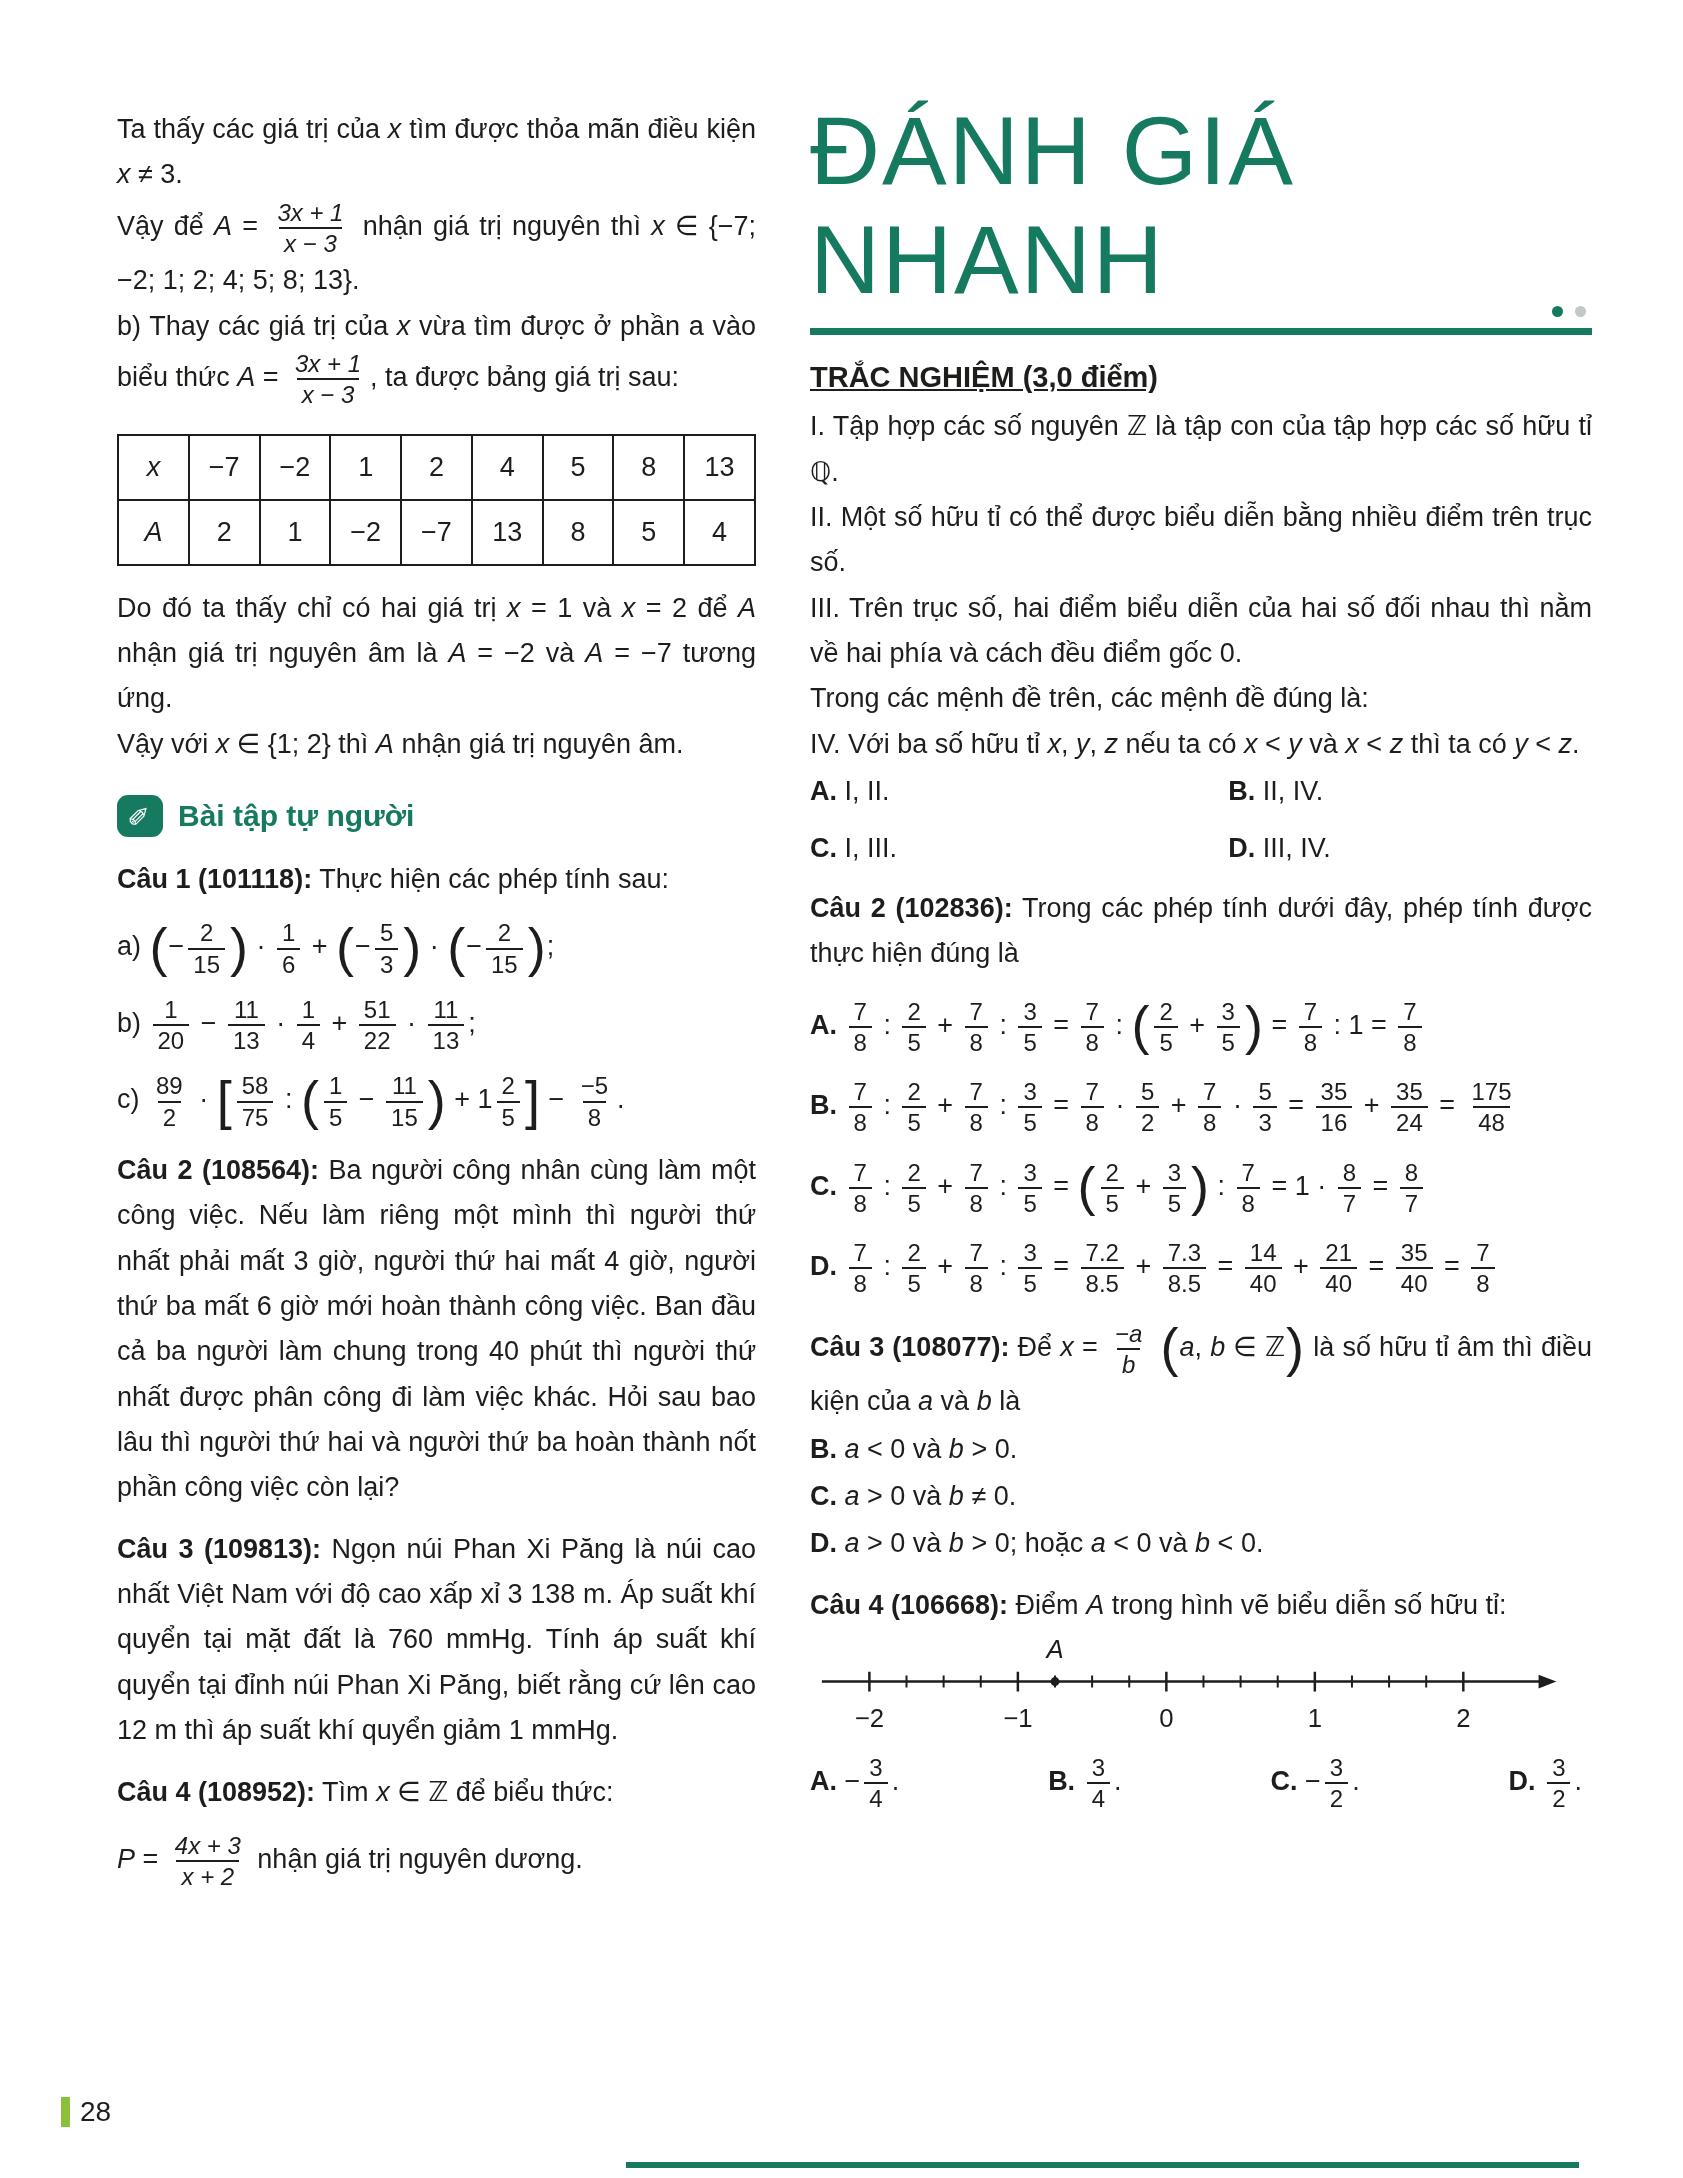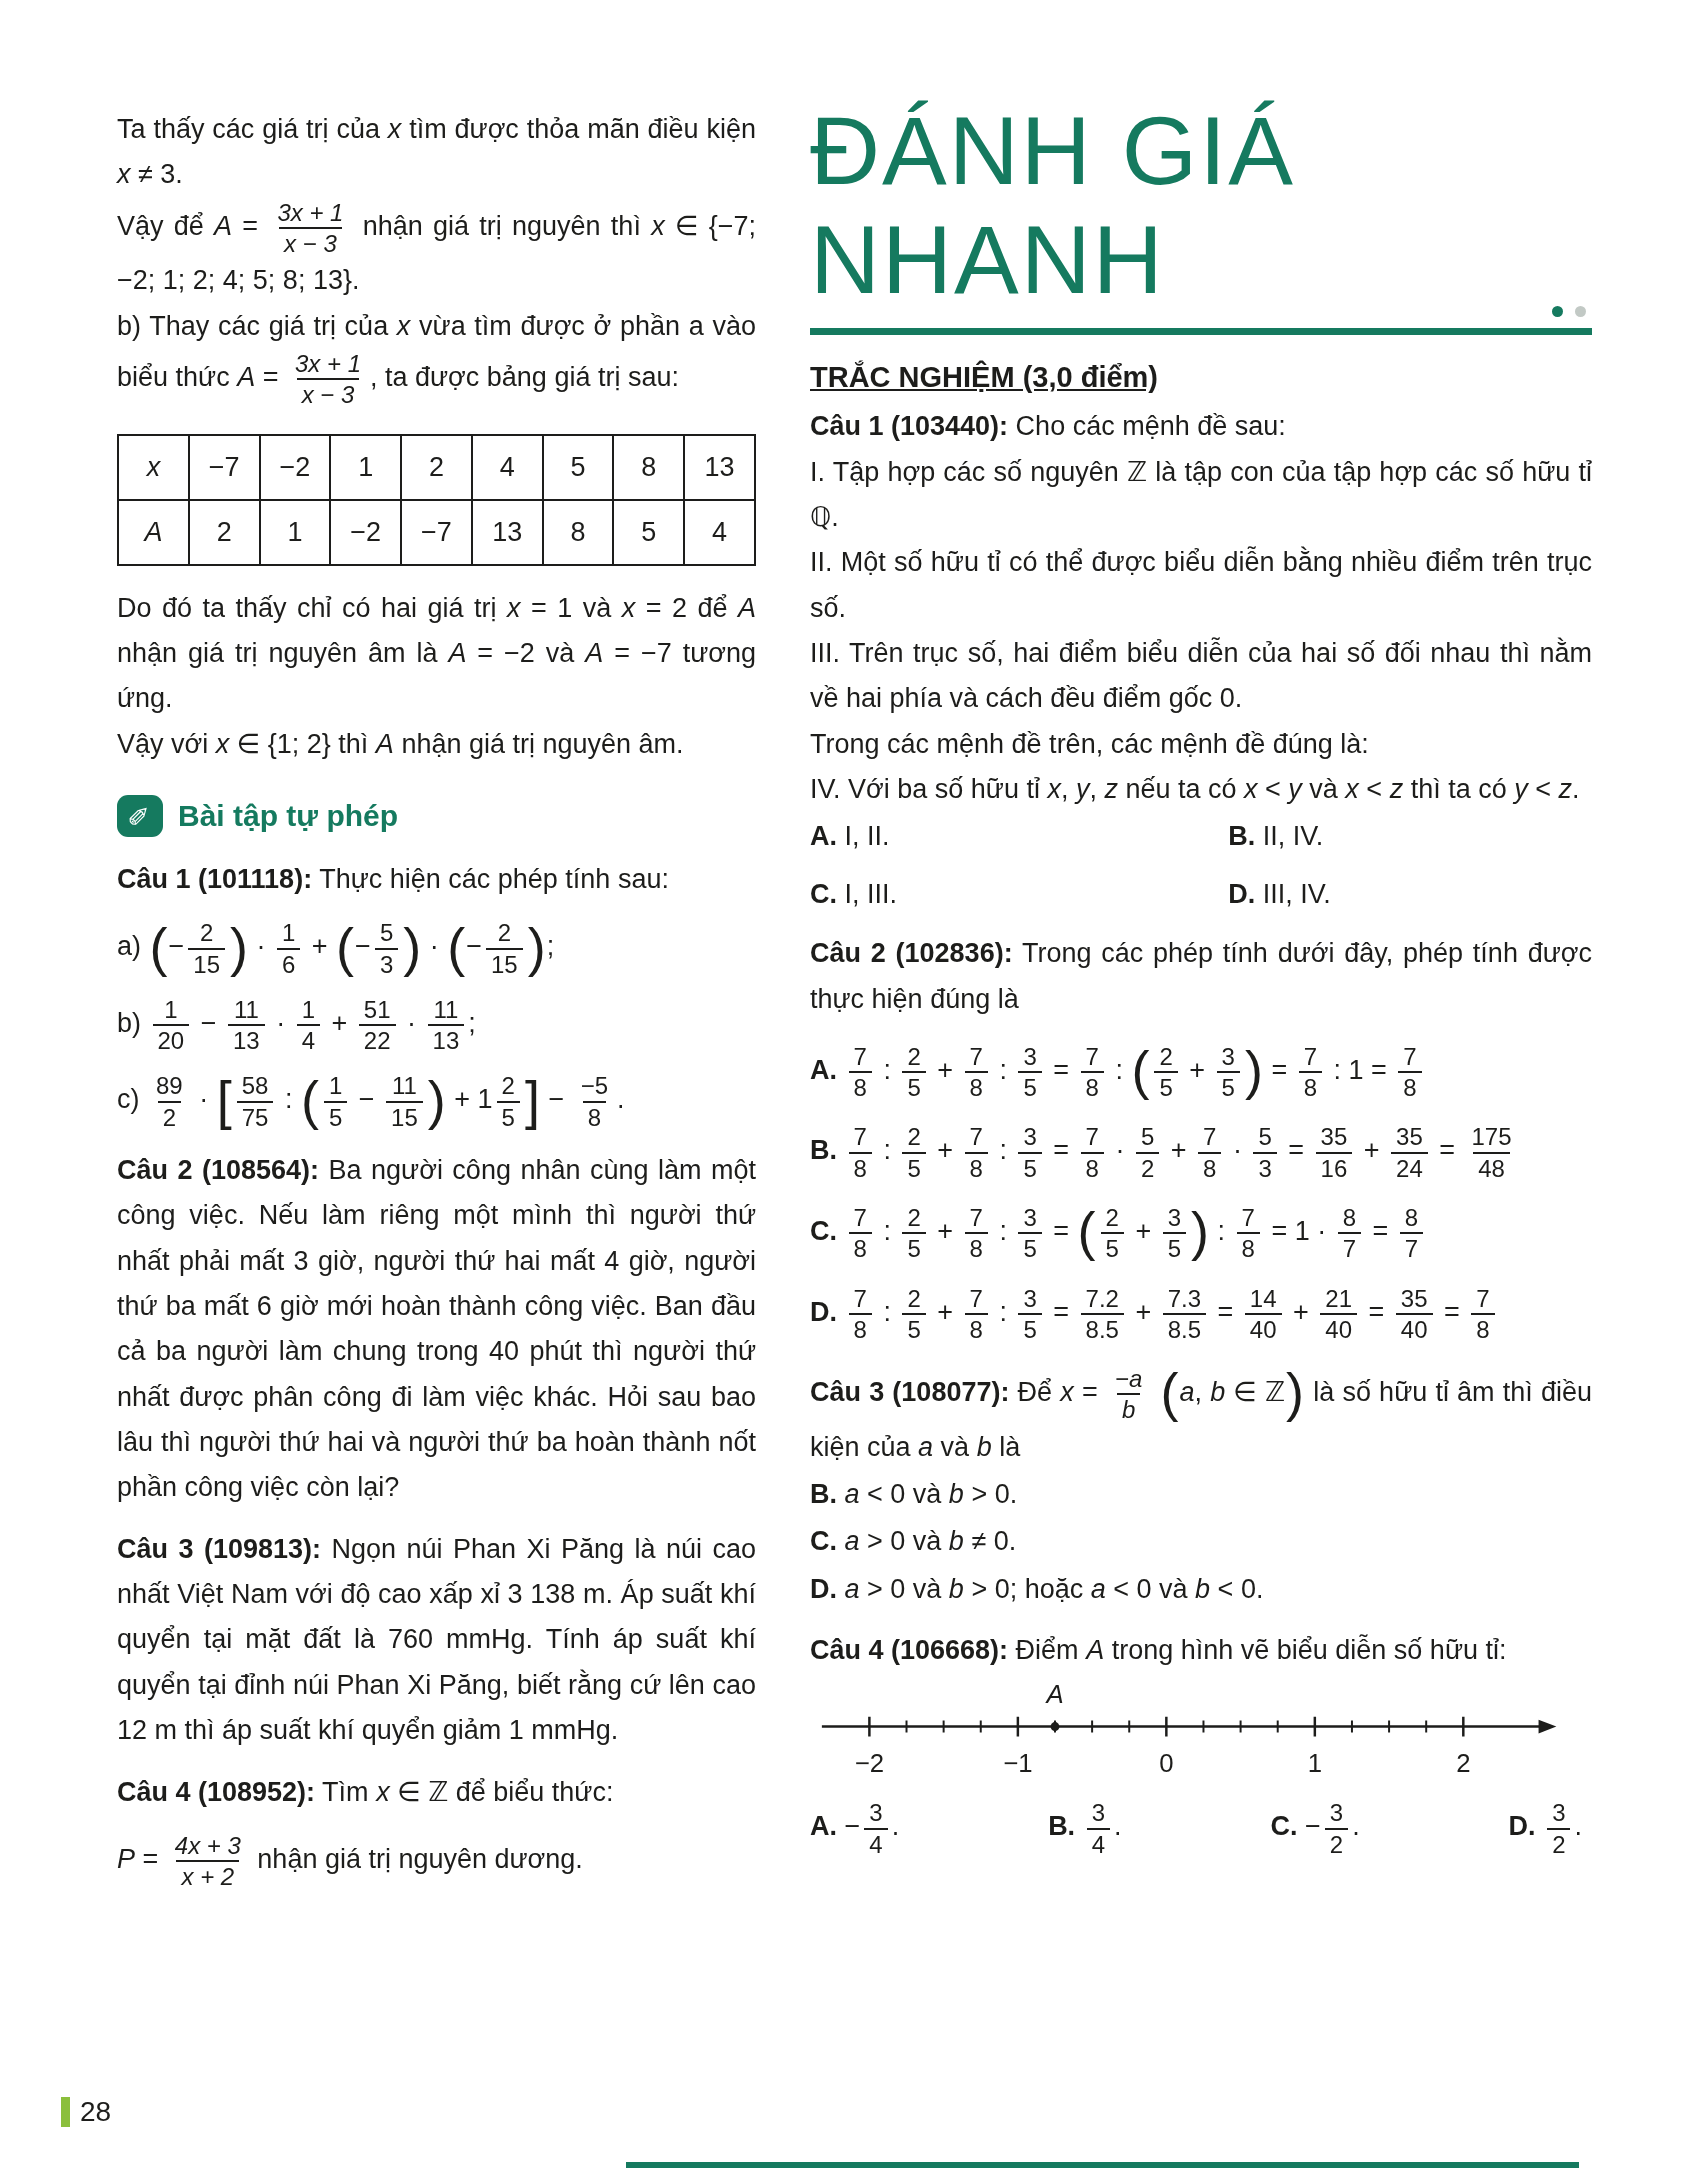--- a/index.html
+++ b/index.html
@@ -123,21 +123,21 @@
       </tbody>
     </table>
 
     <p class="jp">Do đó ta thấy chỉ có hai giá trị <span class="it">x</span> = 1 và <span class="it">x</span> = 2 để <span class="it">A</span> nhận giá trị nguyên âm là <span class="it">A</span> = −2 và <span class="it">A</span> = −7 tương ứng.</p>
     <p class="jp">Vậy với <span class="it">x</span> ∈ {1; 2} thì <span class="it">A</span> nhận giá trị nguyên âm.</p>
 
     <div class="practice">
       <span class="badge">
           <span class="pen">✎</span>
         </span>
-      <span class="label">Bài tập tự phép</span>
+      <span class="label">Bài tập tự người</span>
     </div>
 
     <p class="jp"><span class="bd">Câu 1 (101118):</span> Thực hiện các phép tính sau:</p>
     <div class="mathline">a) <span class="bigp">(</span>−<span class="frac">
           <span class="fn">2</span>
           <span class="fd">15</span>
         </span><span class="bigp">)</span> · <span class="frac">
           <span class="fn">1</span>
           <span class="fd">6</span>
         </span> + <span class="bigp">(</span>−<span class="frac">
@@ -201,21 +201,20 @@
     <div class="rule-wrap">
       <span class="dots">
         <span class="dot dot-green"></span>
         <span class="dot dot-gray"></span>
       </span>
       <div class="rule"></div>
     </div>
 
     <h2 class="section">TRẮC NGHIỆM (3,0 điểm)</h2>
 
-    <p class="jp"><span class="bd">Câu 1 (103440):</span> Cho các mệnh đề sau:</p>
     <p class="jp">I. Tập hợp các số nguyên ℤ là tập con của tập hợp các số hữu tỉ ℚ.</p>
     <p class="jp">II. Một số hữu tỉ có thể được biểu diễn bằng nhiều điểm trên trục số.</p>
     <p class="jp">III. Trên trục số, hai điểm biểu diễn của hai số đối nhau thì nằm về hai phía và cách đều điểm gốc 0.</p>
     <p class="jp">Trong các mệnh đề trên, các mệnh đề đúng là:</p>
     <p class="jp">IV. Với ba số hữu tỉ <span class="it">x</span>, <span class="it">y</span>, <span class="it">z</span> nếu ta có <span class="it">x</span> &lt; <span class="it">y</span> và <span class="it">x</span> &lt; <span class="it">z</span> thì ta có <span class="it">y</span> &lt; <span class="it">z</span>.</p>
     <div class="opt-grid">
       <p><span class="bd">A.</span> I, II.</p>
       <p><span class="bd">B.</span> II, IV.</p>
       <p><span class="bd">C.</span> I, III.</p>
       <p><span class="bd">D.</span> III, IV.</p>

